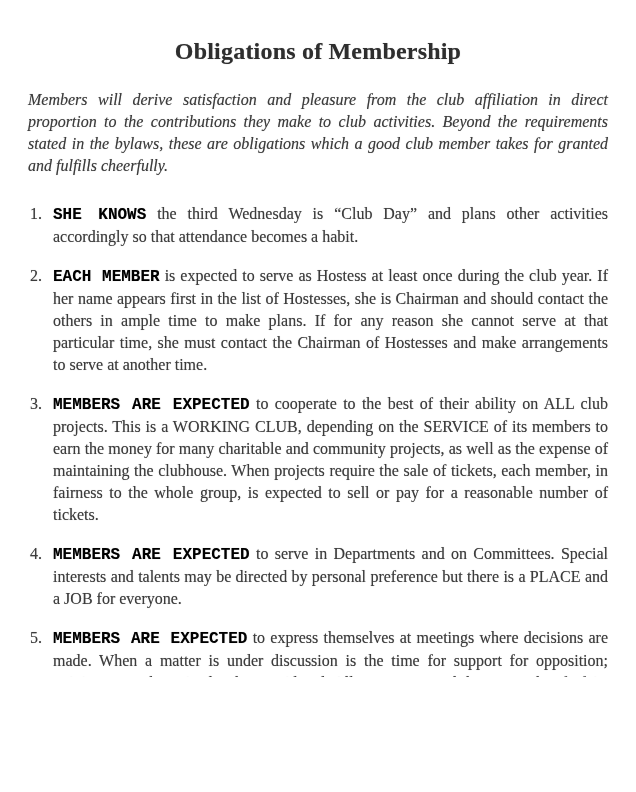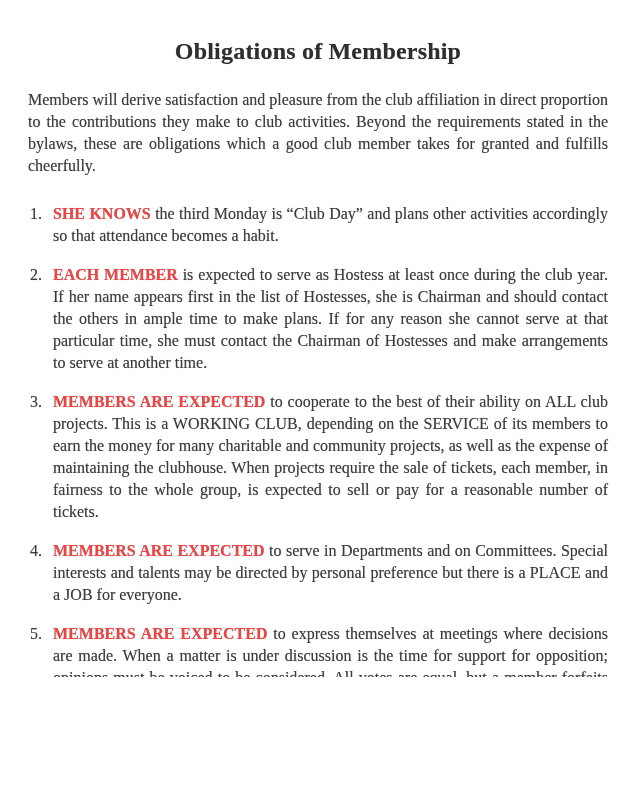--- a/index.html
+++ b/index.html
@@ -24,20 +24,21 @@
     text-align: center;
     margin: 0 0 24px 0;
     color: #2e2e2e;
     letter-spacing: 0.2px;
   }
   .intro {
     font-size: 16px;
     line-height: 22px;
     text-align: justify;
     margin: 0 0 26px 0;
+    font-style: italic;
   }
   .obligations {
     list-style: none;
     margin: 0;
     padding: 0;
   }
   .obligation-item {
     position: relative;
     padding-left: 25px;
     margin: 0 0 17px 0;
@@ -48,37 +49,38 @@
   .obligation-item:last-child {
     margin-bottom: 0;
   }
   .item-number {
     position: absolute;
     left: 2px;
     top: 0;
   }
   .item-lead {
     font-weight: bold;
-    color: #ef4444;
+    color: #000000;
+    font-family: Liberation Mono, monospace;
   }
 </style>
 </head>
 <body>
 
 <div class="page">
 
   <h1 class="title">Obligations of Membership</h1>
 
   <p class="intro">Members will derive satisfaction and pleasure from the club affiliation in direct proportion to the contributions they make to club activities. Beyond the requirements stated in the bylaws, these are obligations which a good club member takes for granted and fulfills cheerfully.</p>
 
   <ol class="obligations">
 
     <li class="obligation-item">
       <span class="item-number">1.</span>
-      <span class="item-lead">SHE KNOWS</span><span class="item-text"> the third Monday is “Club Day” and plans other activities accordingly so that attendance becomes a habit.</span>
+      <span class="item-lead">SHE KNOWS</span><span class="item-text"> the third Wednesday is “Club Day” and plans other activities accordingly so that attendance becomes a habit.</span>
     </li>
 
     <li class="obligation-item">
       <span class="item-number">2.</span>
       <span class="item-lead">EACH MEMBER</span><span class="item-text"> is expected to serve as Hostess at least once during the club year. If her name appears first in the list of Hostesses, she is Chairman and should contact the others in ample time to make plans. If for any reason she cannot serve at that particular time, she must contact the Chairman of Hostesses and make arrangements to serve at another time.</span>
     </li>
 
     <li class="obligation-item">
       <span class="item-number">3.</span>
       <span class="item-lead">MEMBERS ARE EXPECTED</span><span class="item-text"> to cooperate to the best of their ability on ALL club projects. This is a WORKING CLUB, depending on the SERVICE of its members to earn the money for many charitable and community projects, as well as the expense of maintaining the clubhouse. When projects require the sale of tickets, each member, in fairness to the whole group, is expected to sell or pay for a reasonable number of tickets.</span>

